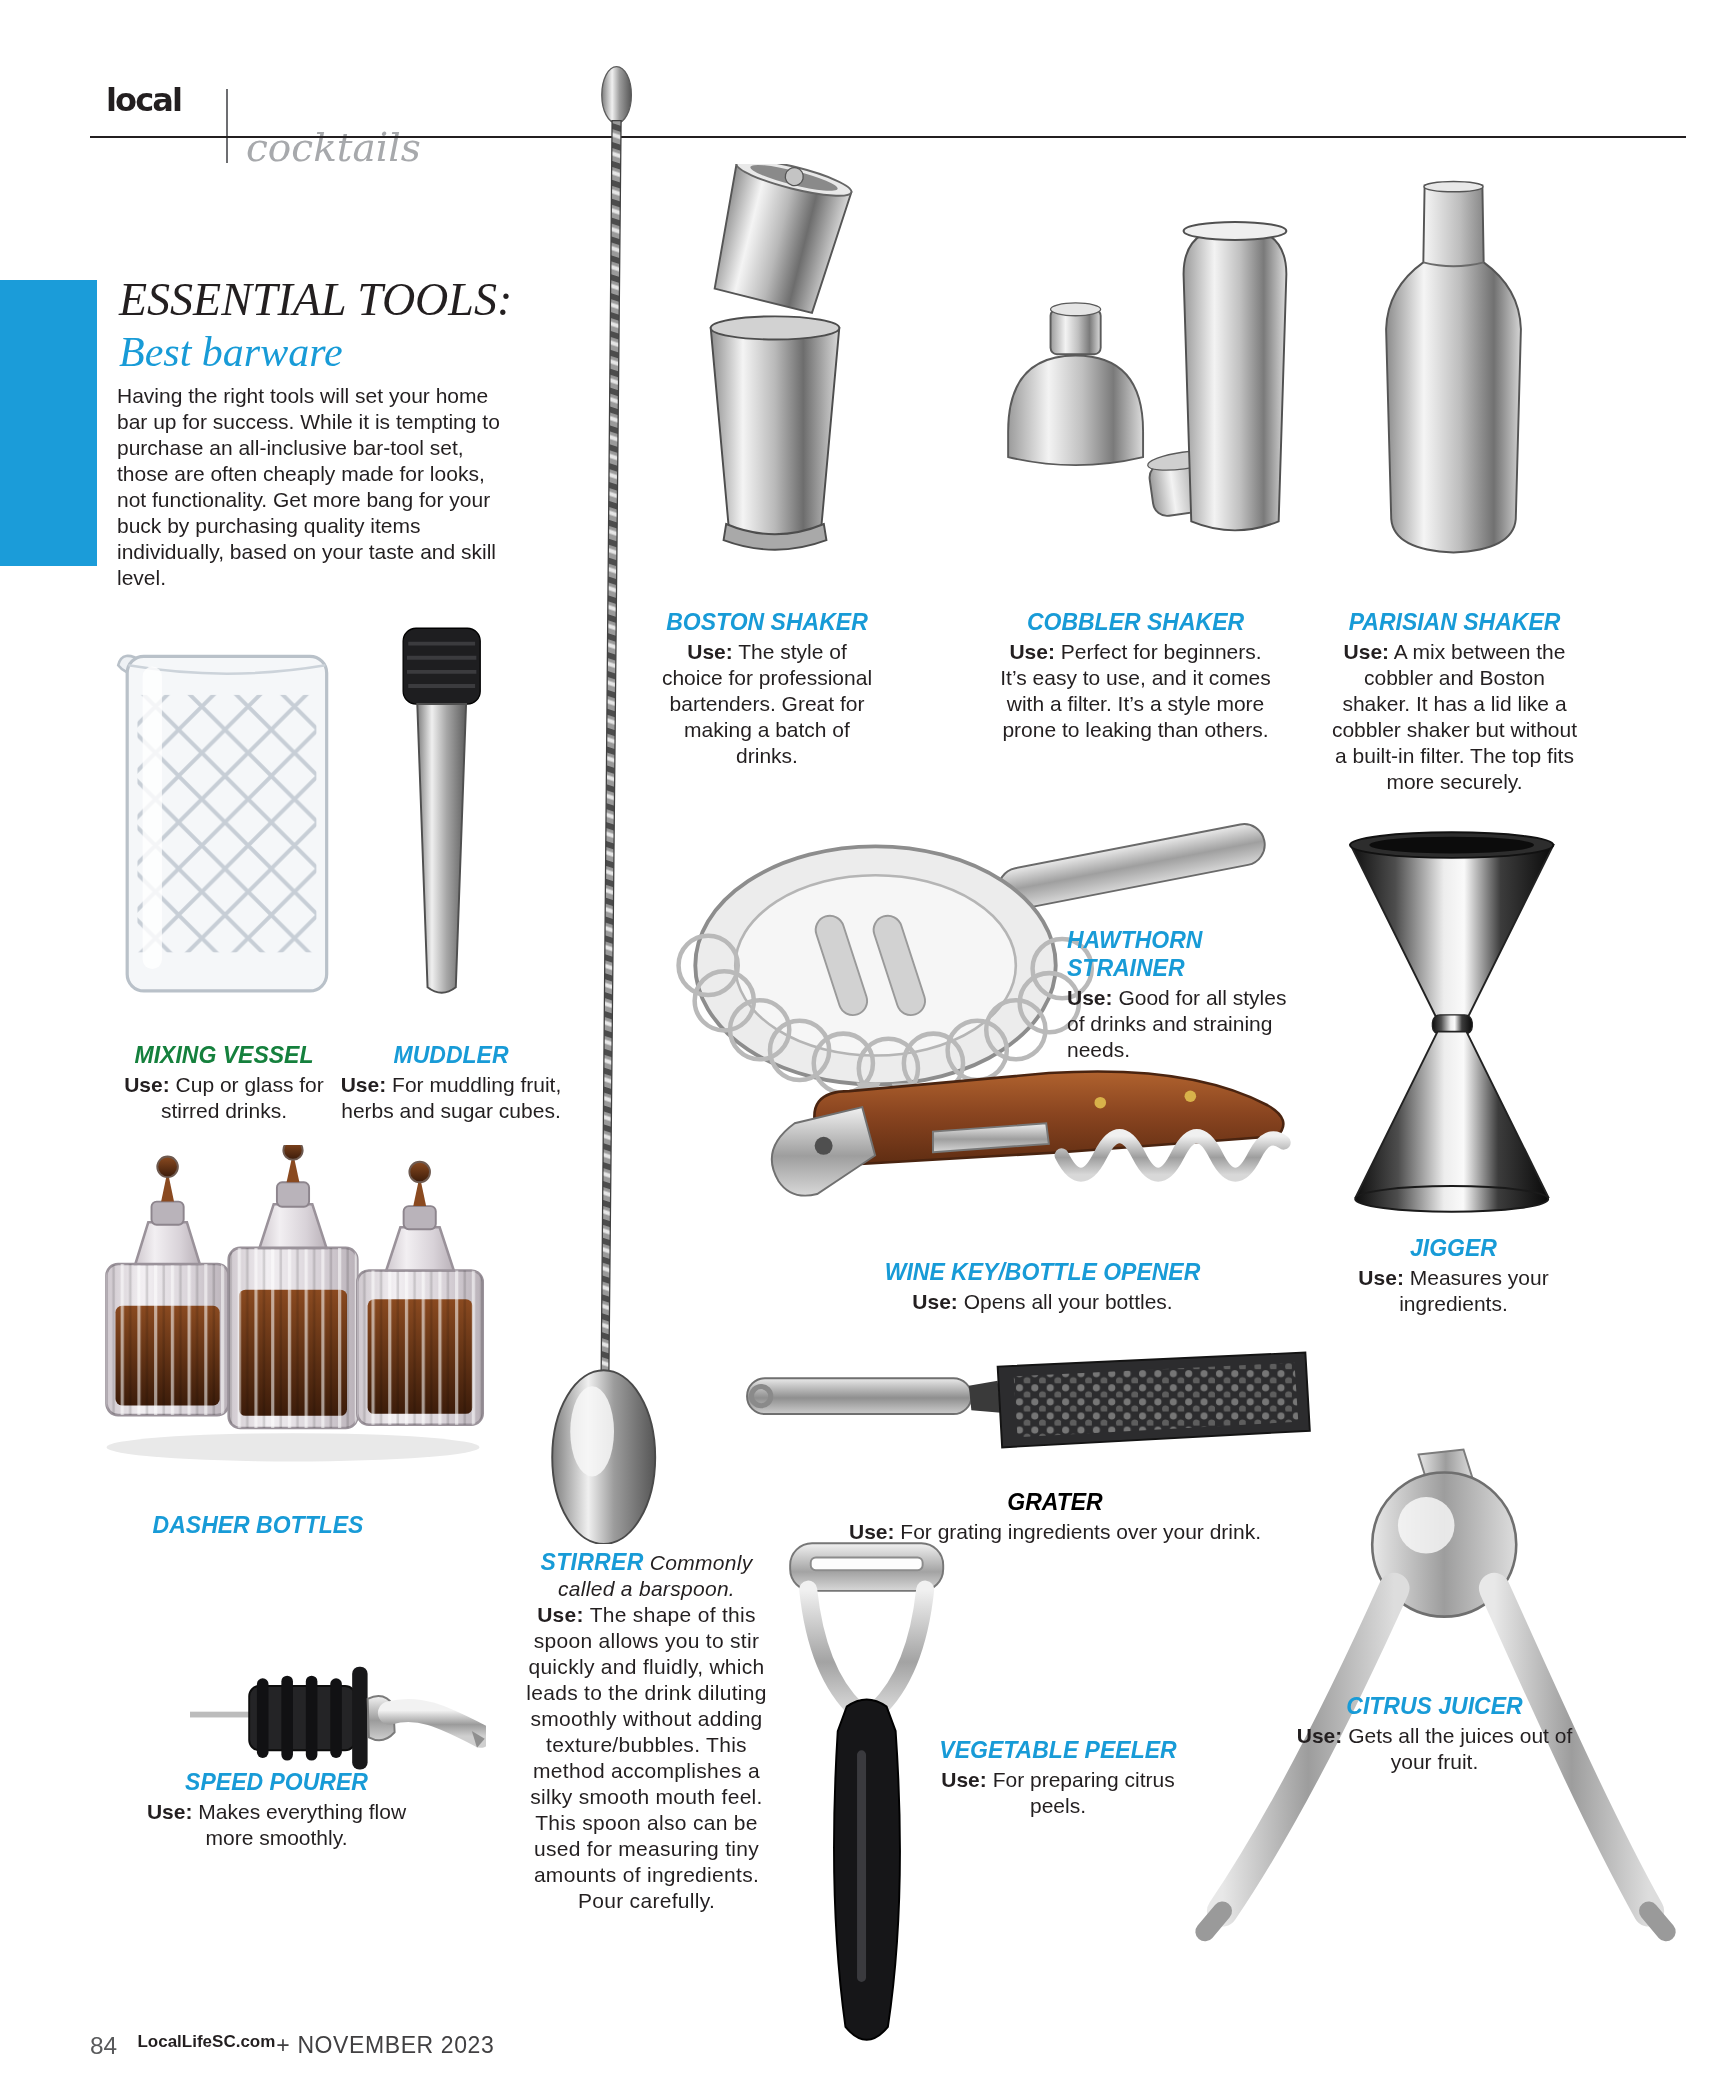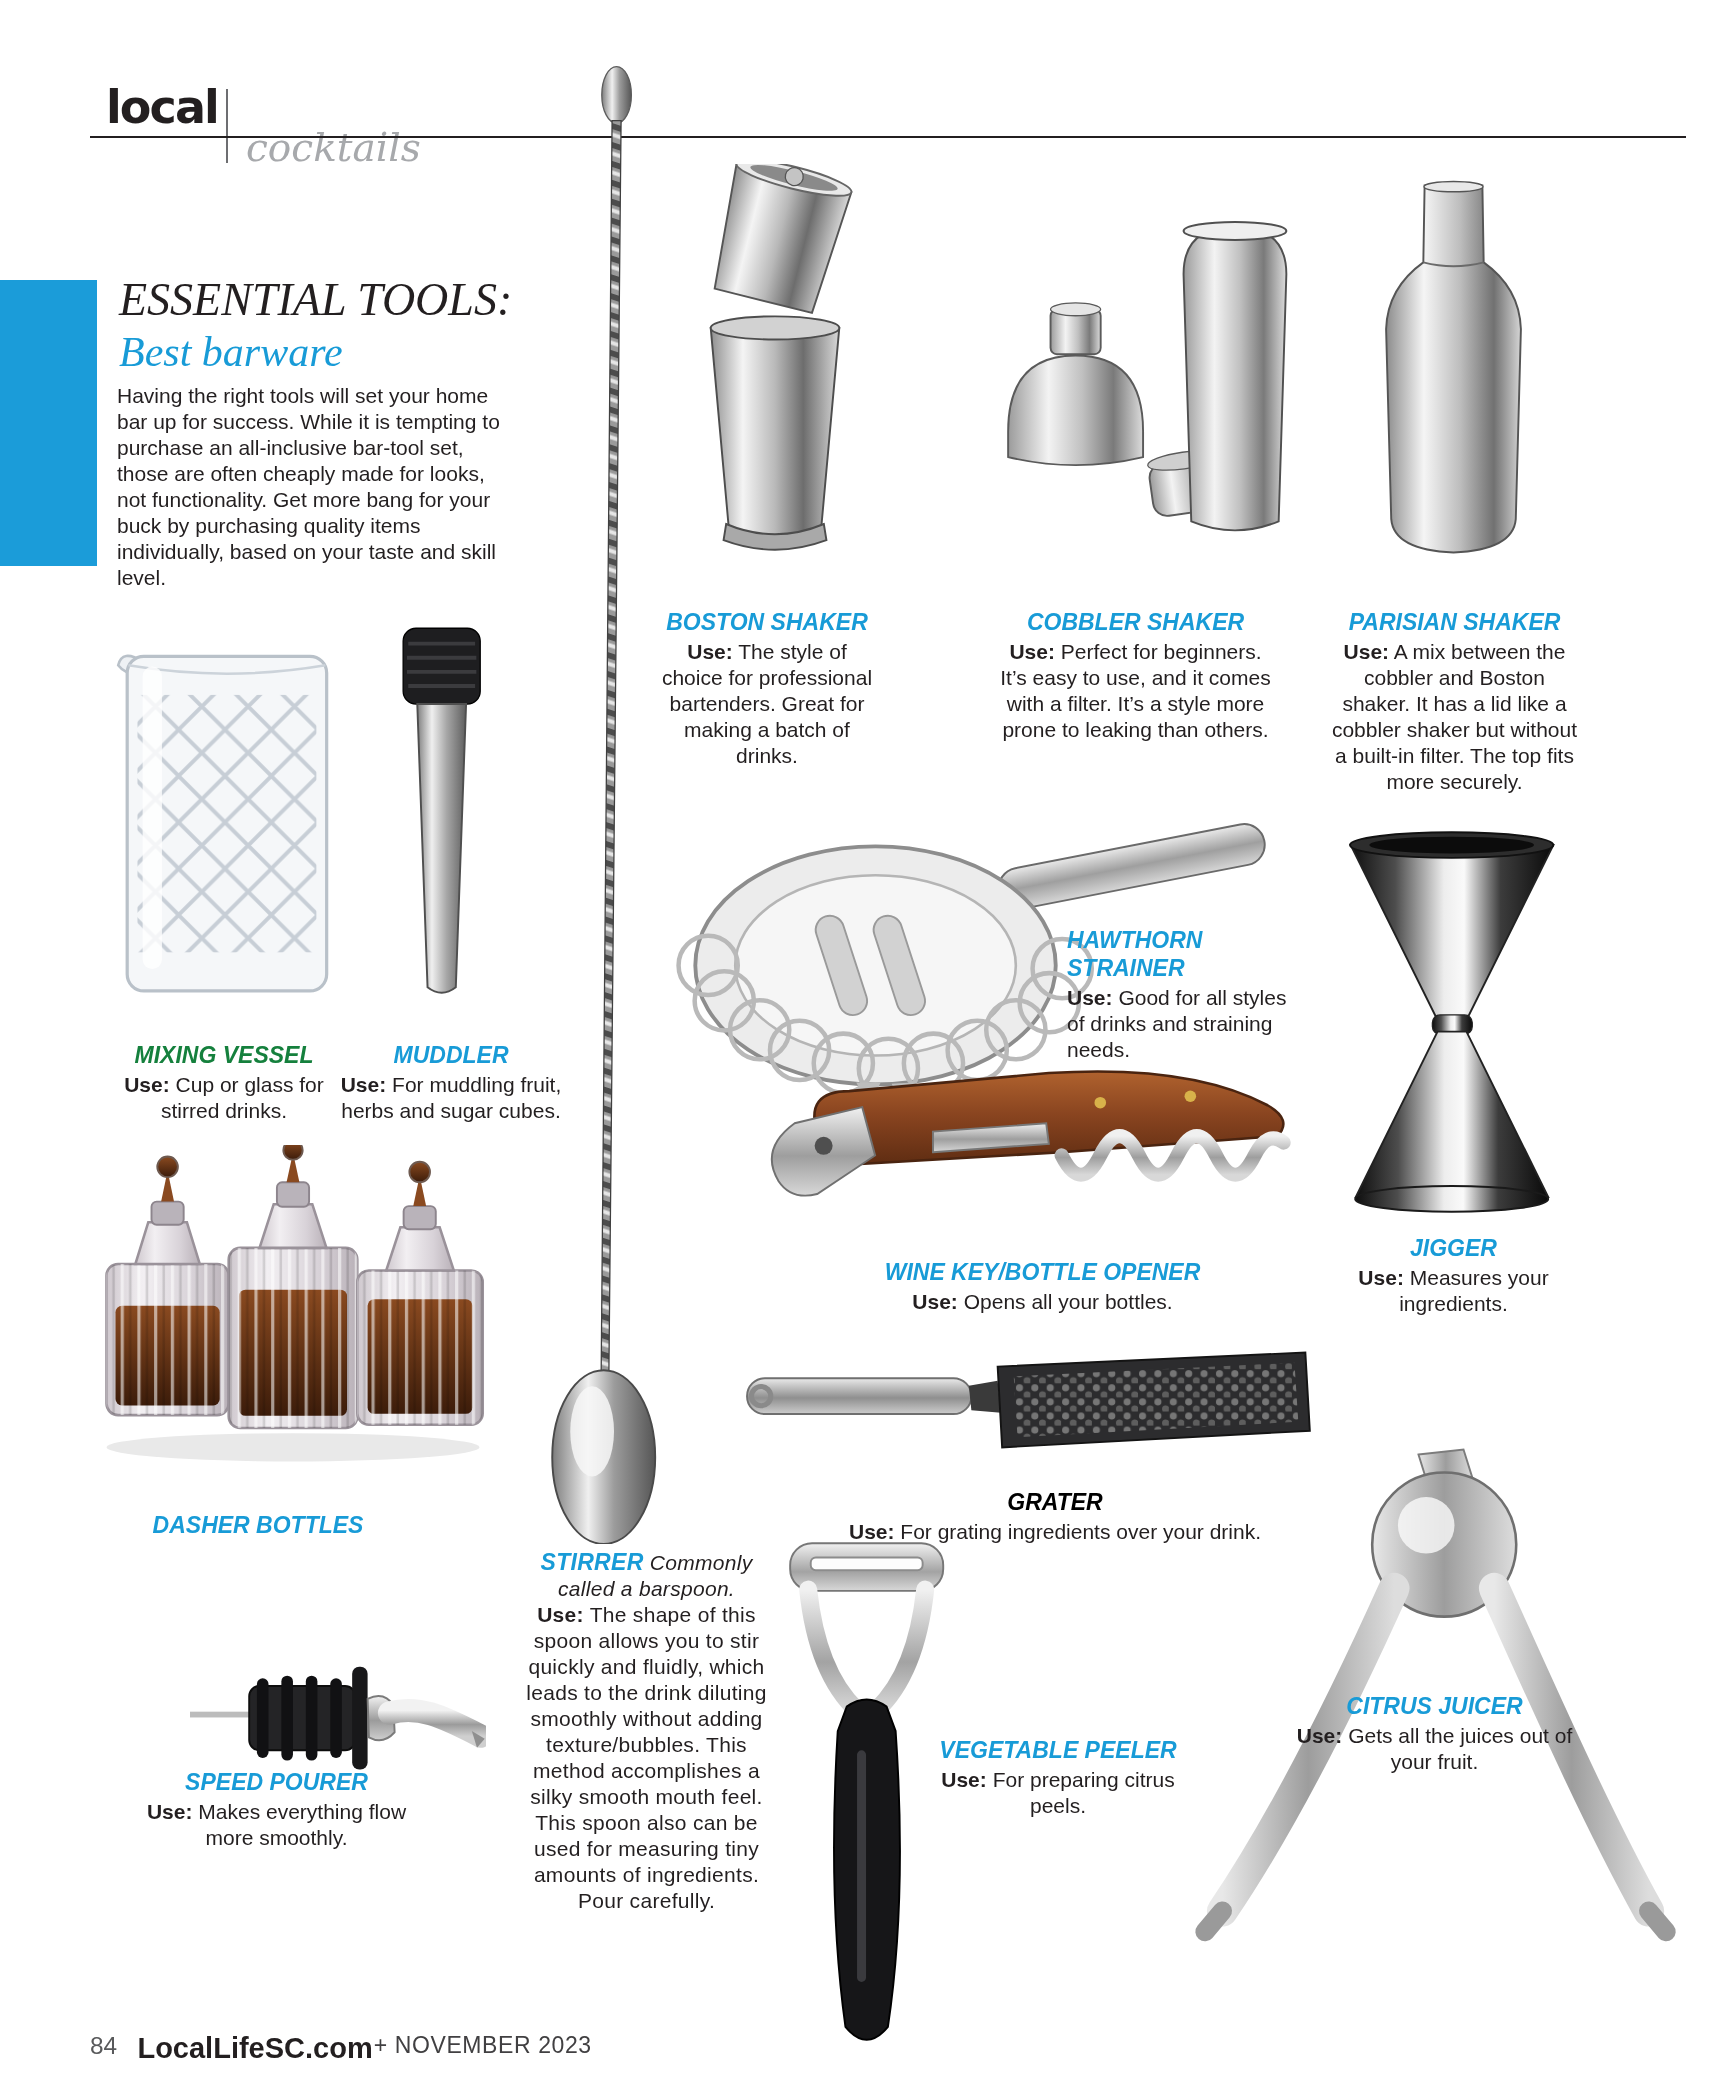--- a/index.html
+++ b/index.html
@@ -1,20 +1,20 @@
 <!DOCTYPE html>
 <html style="font-size:10.3px"><head>
 <meta charset="utf-8">
 <style>
   html,body{margin:0;padding:0;background:#ffffff;}
   body{width:1735px;height:2097px;position:relative;font-family:"Liberation Sans",sans-serif;color:#231f20;overflow:hidden;}
   .abs{position:absolute;}
 
   
-  .brand{font-family:"DejaVu Sans",sans-serif;font-weight:bold;font-size:46px;letter-spacing:-1.9px;color:#231f20;line-height:1;}
+  .brand{font-family:"DejaVu Sans",sans-serif;font-weight:bold;font-size:32px;letter-spacing:-1.9px;color:#231f20;line-height:1;}
   .section-script{font-family:"DejaVu Serif",serif;font-style:italic;font-size:39px;color:#a7a9ac;line-height:1;}
   .mast-vline{width:1.9px;height:74px;background:#6d6e71;}
   .mast-rule{height:1.9px;background:#231f20;}
 
   
   .accent-bar{width:97px;height:286px;}
 
   
   .title1{font-family:"Liberation Serif",serif;font-style:italic;font-size:46px;color:#231f20;line-height:1;}
   .title2{font-family:"Liberation Serif",serif;font-style:italic;font-size:42px;line-height:1;}
@@ -24,21 +24,21 @@
   .cap{position:absolute;text-align:center;font-size:21px;line-height:26px;color:#231f20;}
   .cap h4{margin:0 0 2.6px 0;font-size:23px;line-height:28px;font-style:italic;font-weight:bold;letter-spacing:0px;}
   .cap p{margin:0;}
   .cap b{font-weight:bold;}
   .cap.left-align{text-align:left;}
   .cap i{font-style:italic;}
   .stir-name{font-style:italic;font-weight:bold;}
 
   
   .folio-num{font-size:24.4px;color:#58595b;}
-  .folio-site{font-size:29px;font-weight:bold;color:#231f20;}
+  .folio-site{font-size:17px;font-weight:bold;color:#231f20;}
   .folio-issue{font-size:23px;color:#414042;letter-spacing:0.6px;}
   .footer-row{display:flex;align-items:flex-start;gap:1px;}
 </style>
 </head>
 <body>
 
 <div class="abs brand" style="left:106px;top:84px;">local</div>
 <div class="abs mast-vline" style="left:226px;top:89px;"></div>
 <div class="abs section-script" style="left:246px;top:90px;margin-top:38px;">cocktails</div>
 <div class="abs mast-rule" style="left:90px;top:136px;width:1596px;"></div>

